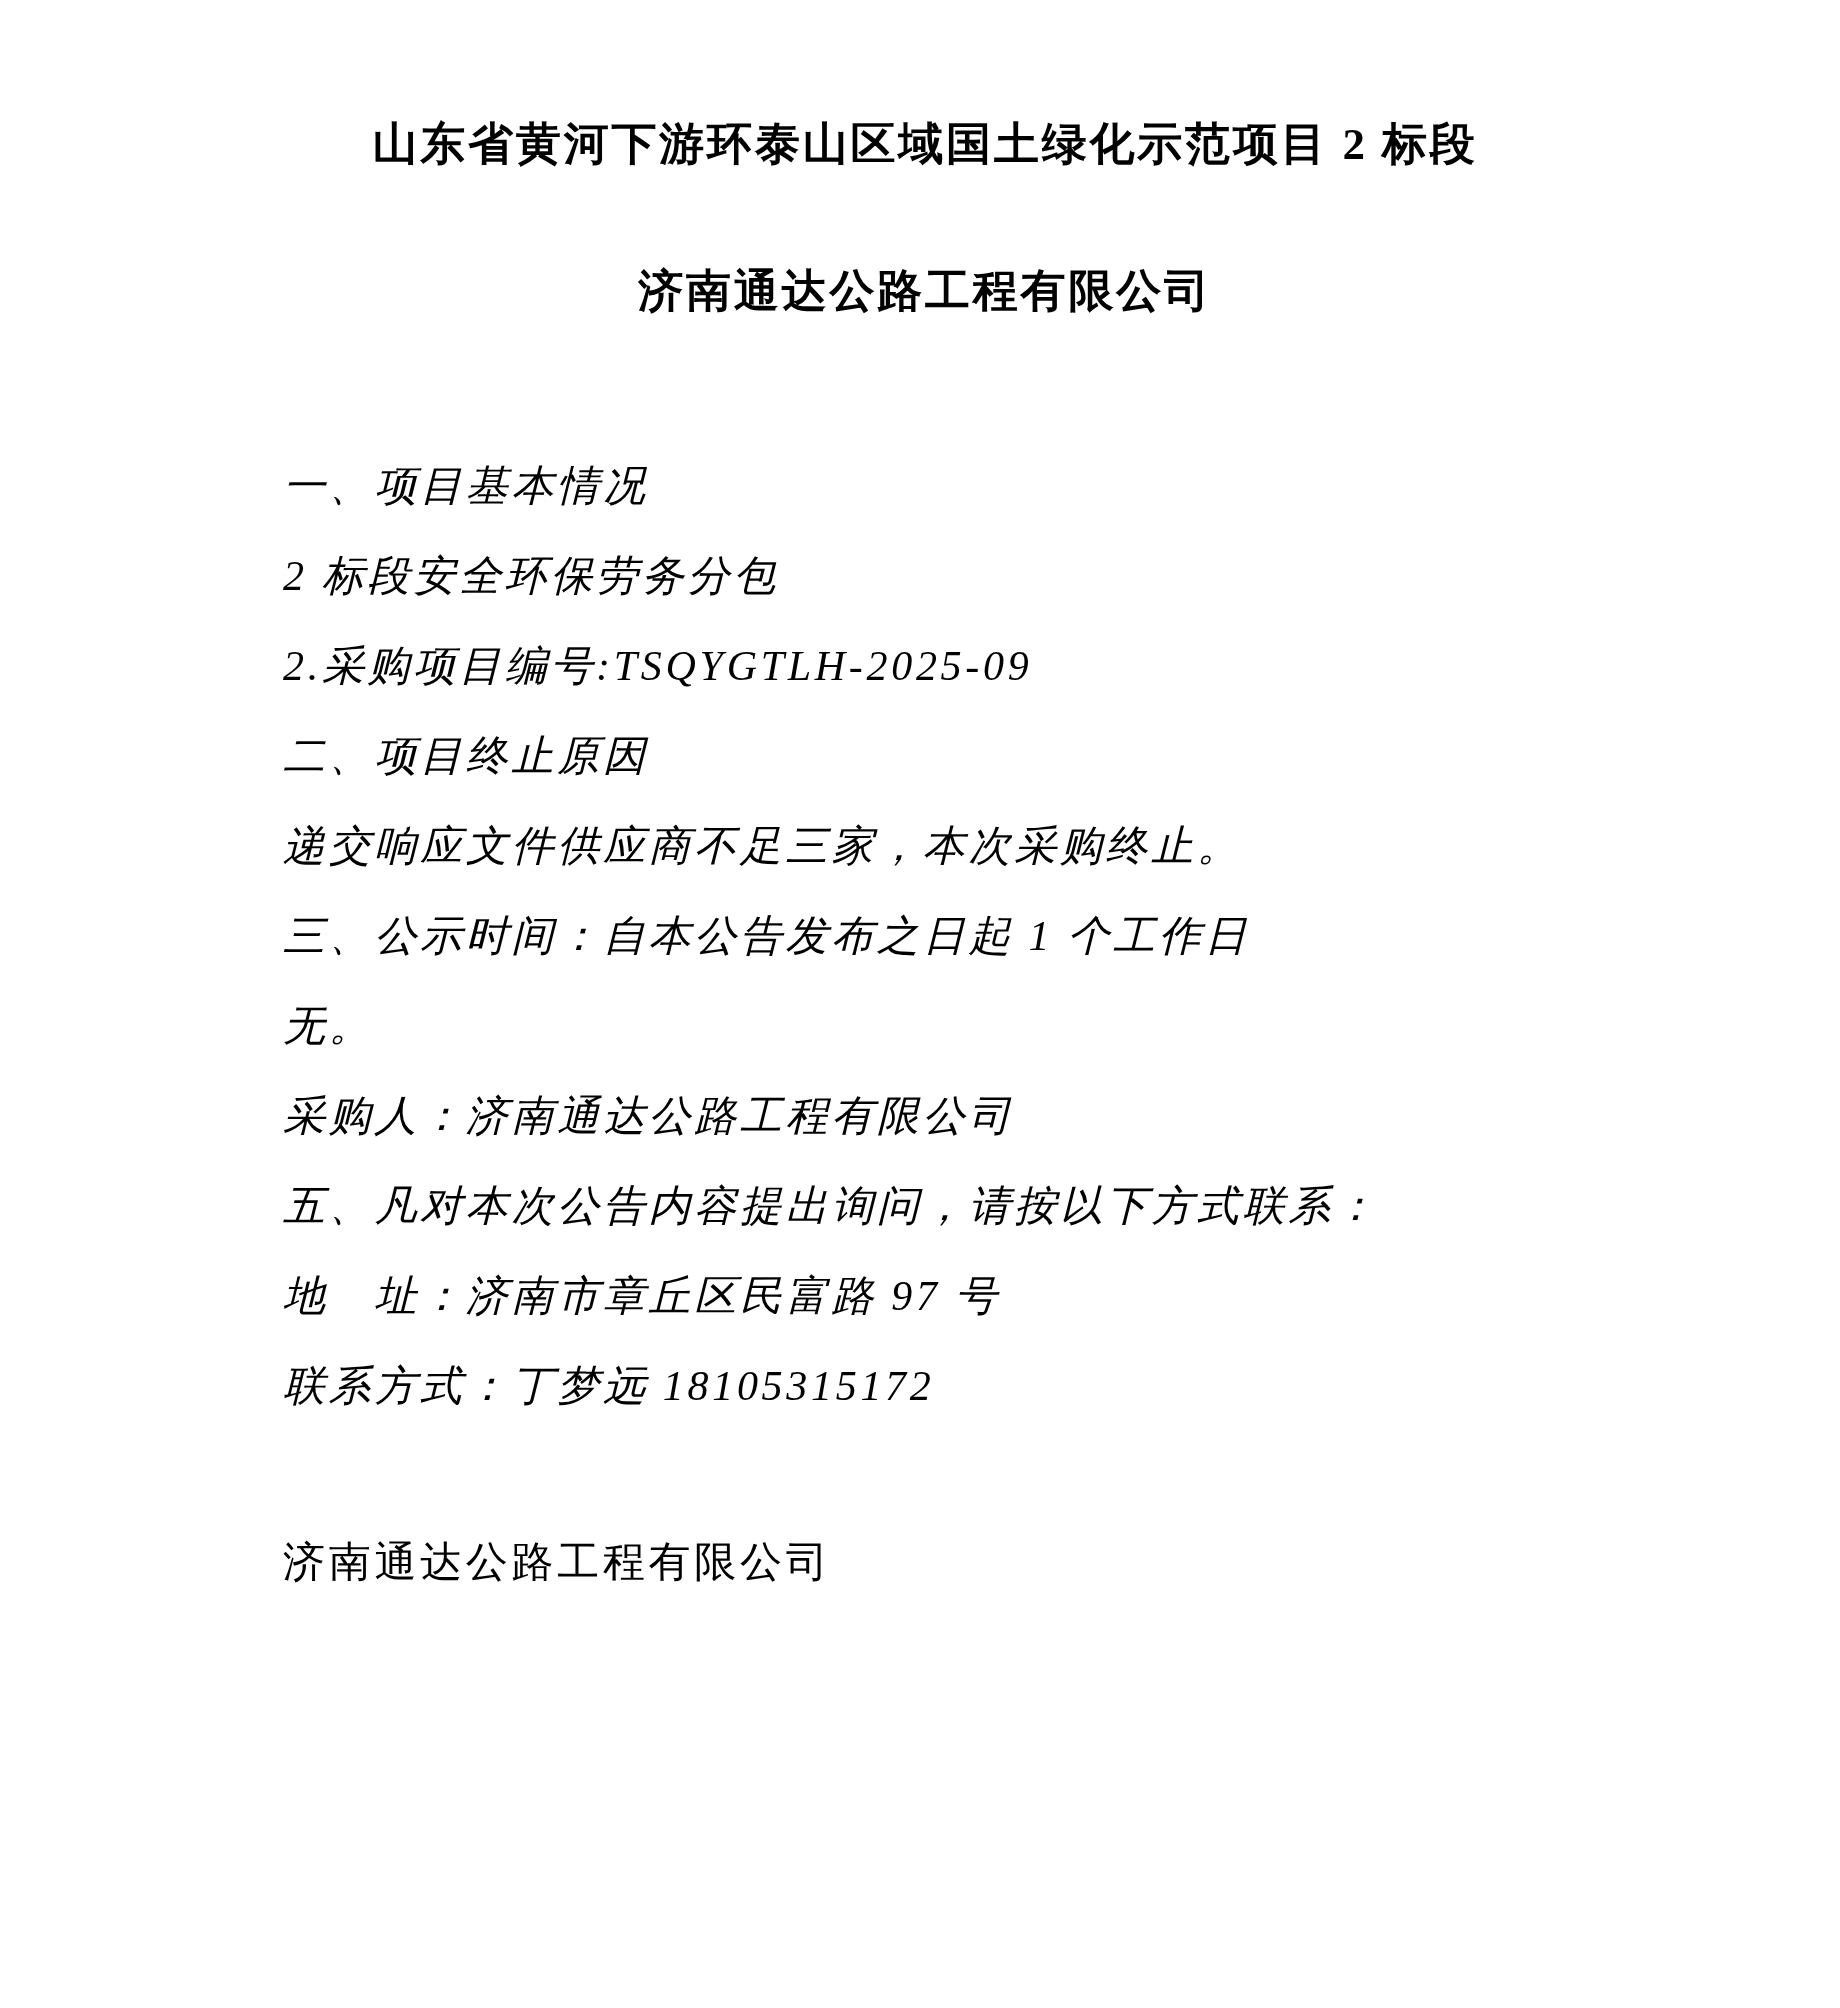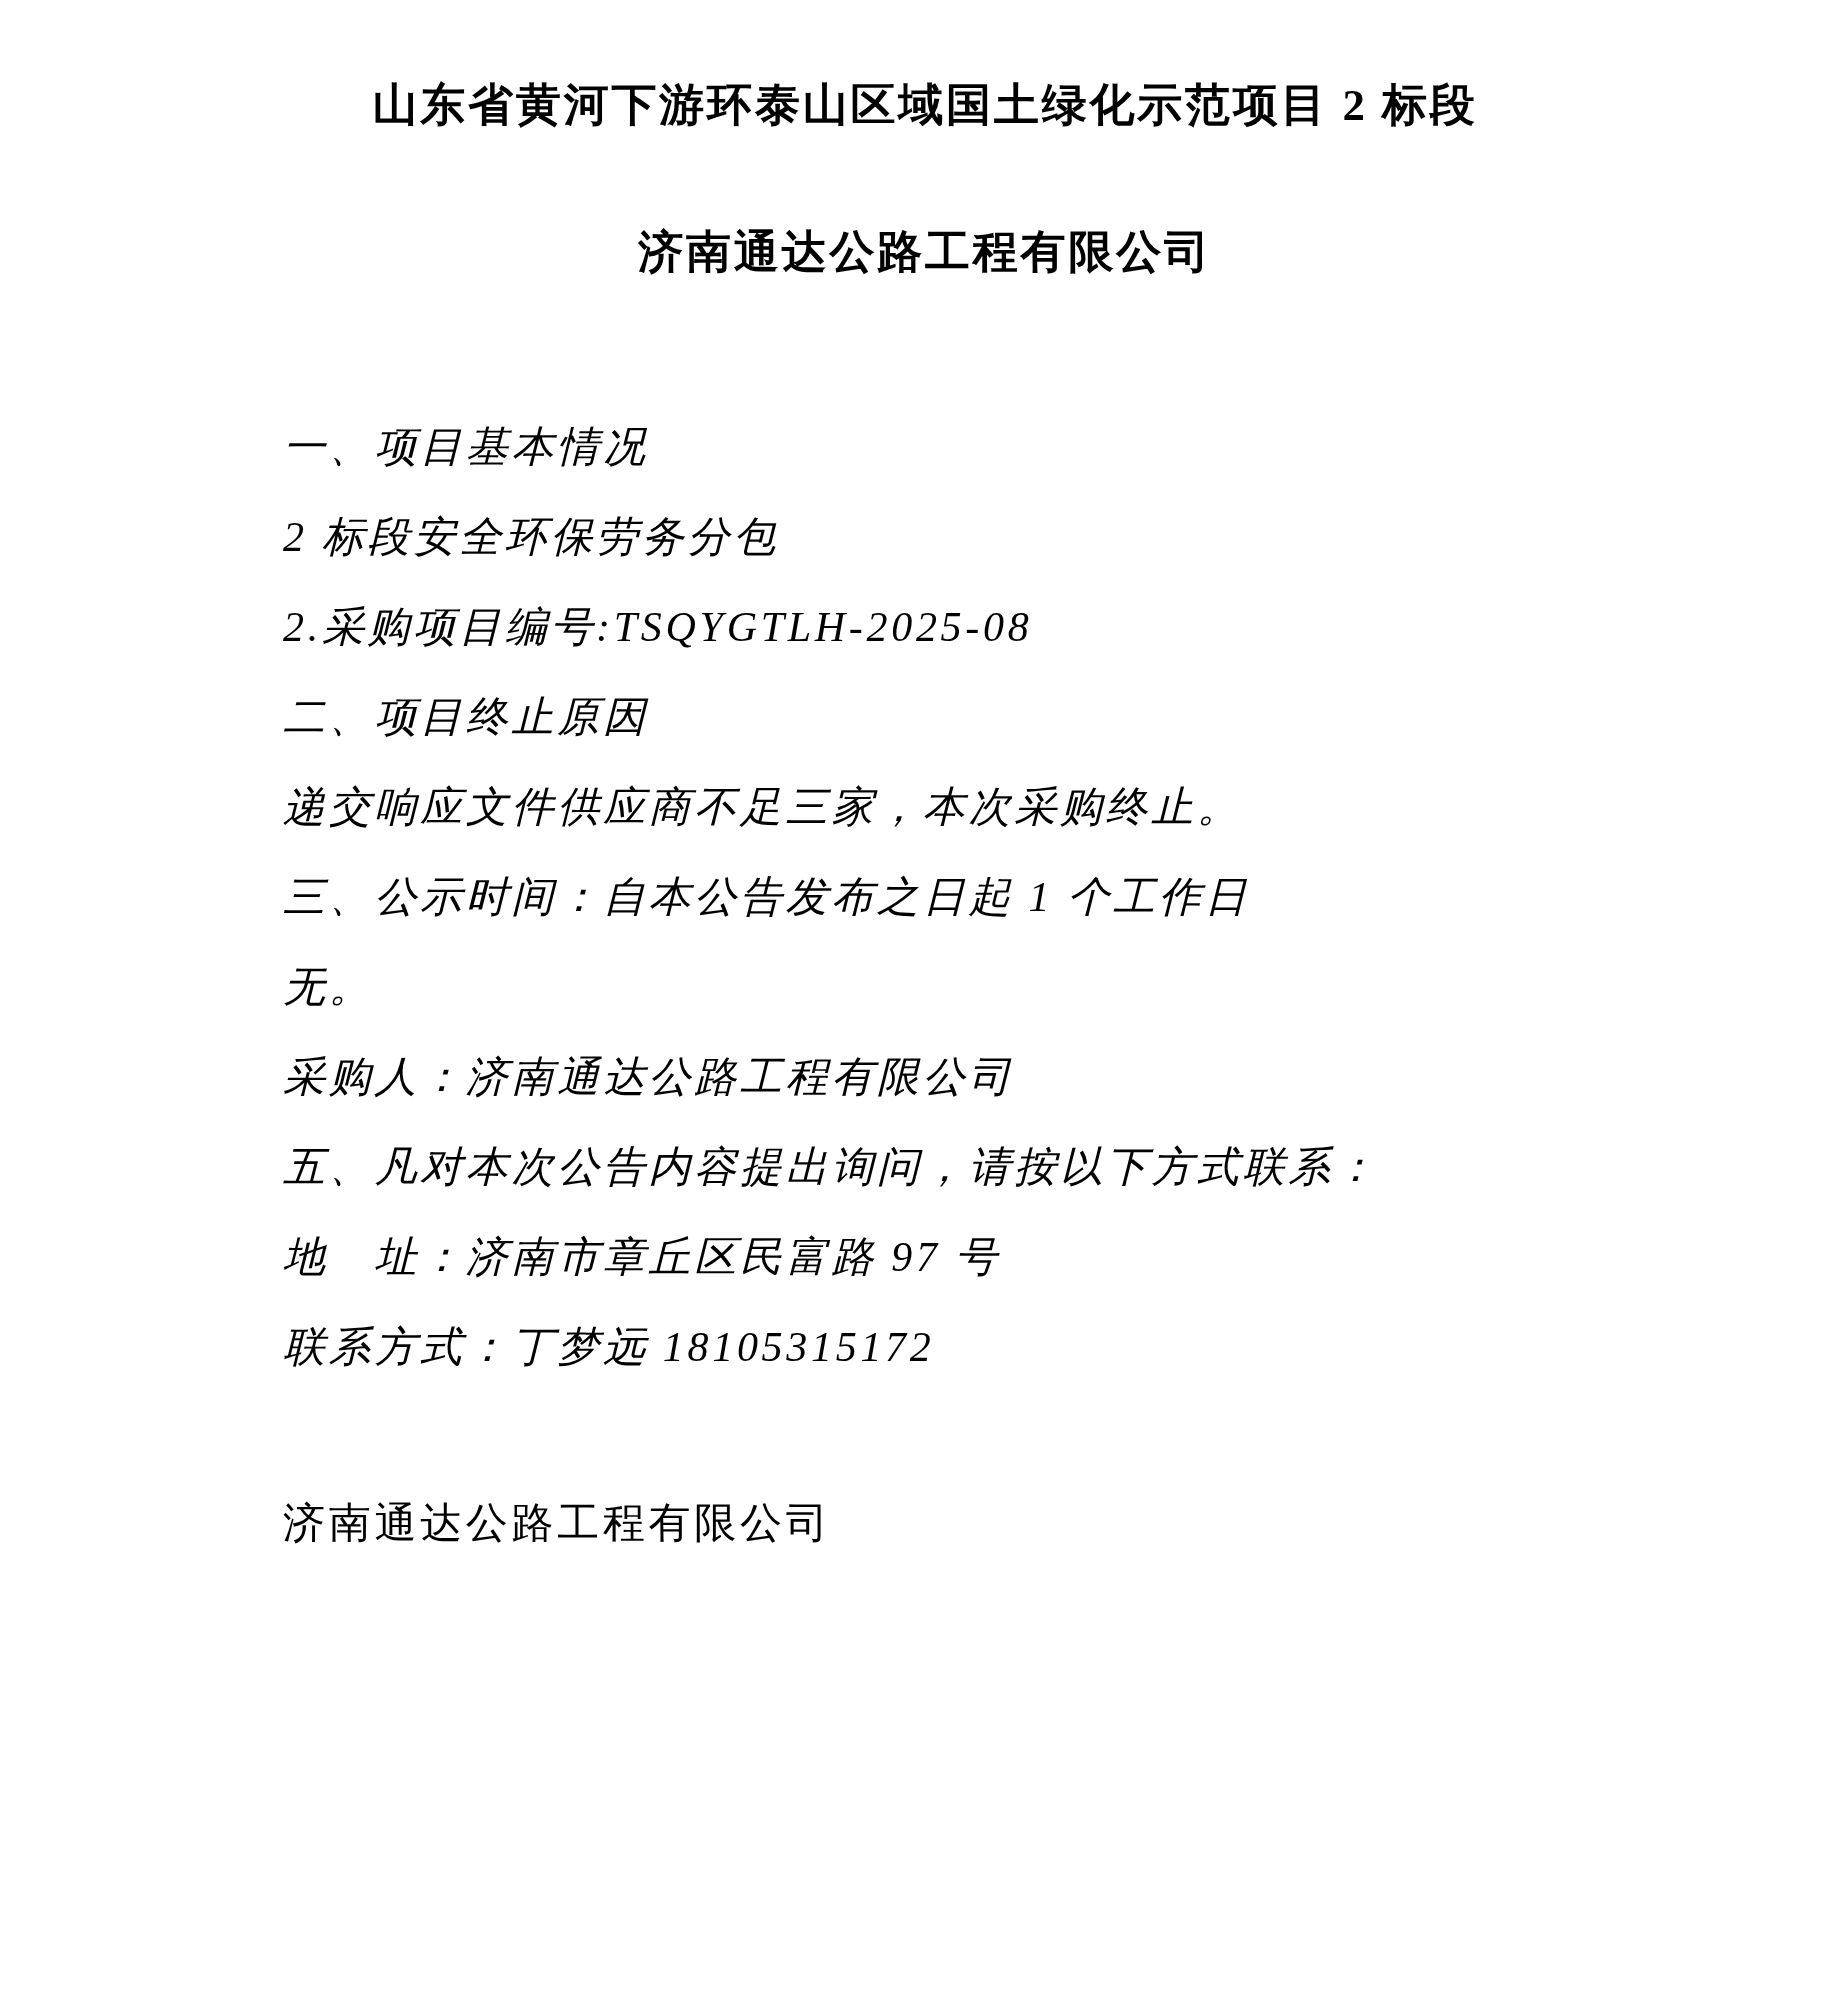--- a/index.html
+++ b/index.html
@@ -9,21 +9,21 @@
   }
   .page {
     position: relative;
     width: 1840px;
     height: 2008px;
     background: #ffffff;
     color: #000000;
     font-family: "Liberation Serif", "DejaVu Serif", serif;
     overflow: hidden;
     box-sizing: border-box;
-    padding: 77px 273px 0 283px;
+    padding: 116px 273px 0 283px;
   }
   .doc-title {
     margin: 0;
     text-align: center;
     font-size: 45px;
     font-weight: bold;
     line-height: 56px;
     letter-spacing: 2.8px;
     white-space: nowrap;
   }
@@ -57,21 +57,21 @@
 
 <div class="page">
 
   <h1 class="doc-title">山东省黄河下游环泰山区域国土绿化示范项目 2 标段</h1>
 
   <h1 class="doc-title second">济南通达公路工程有限公司</h1>
 
   <div class="doc-body">
     <div class="body-line">一、项目基本情况</div>
     <div class="body-line">2 标段安全环保劳务分包</div>
-    <div class="body-line">2.采购项目编号:TSQYGTLH-2025-08</div>
+    <div class="body-line">2.采购项目编号:TSQYGTLH-2025-09</div>
     <div class="body-line">二、项目终止原因</div>
     <div class="body-line">递交响应文件供应商不足三家，本次采购终止。</div>
     <div class="body-line">三、公示时间：自本公告发布之日起 1 个工作日</div>
     <div class="body-line">无。</div>
     <div class="body-line">采购人：济南通达公路工程有限公司</div>
     <div class="body-line">五、凡对本次公告内容提出询问，请按以下方式联系：</div>
     <div class="body-line">地　址：济南市章丘区民富路 97 号</div>
     <div class="body-line">联系方式：丁梦远 18105315172</div>
   </div>
 

